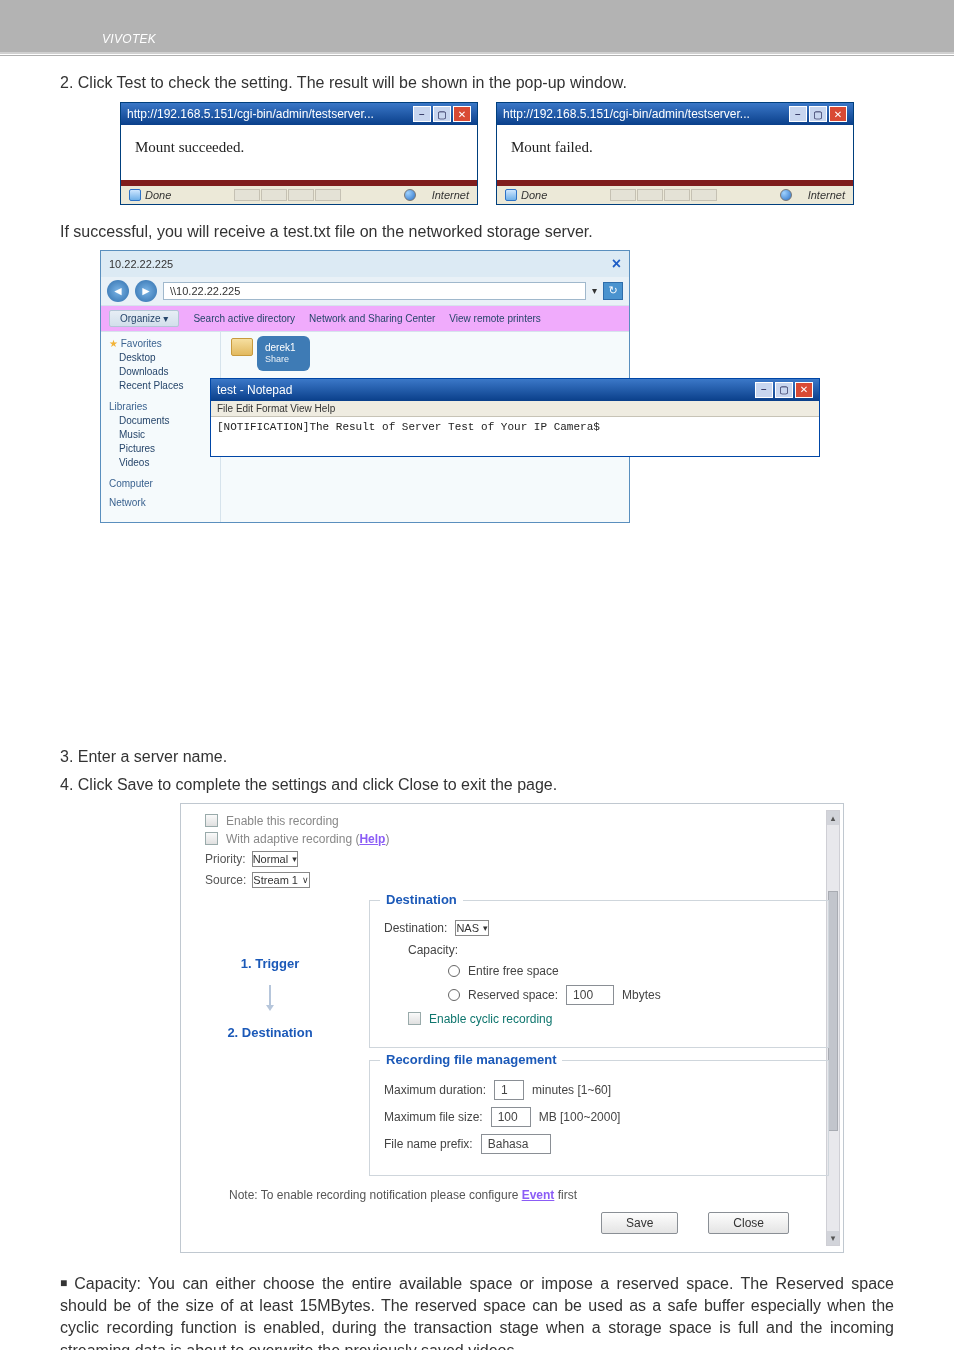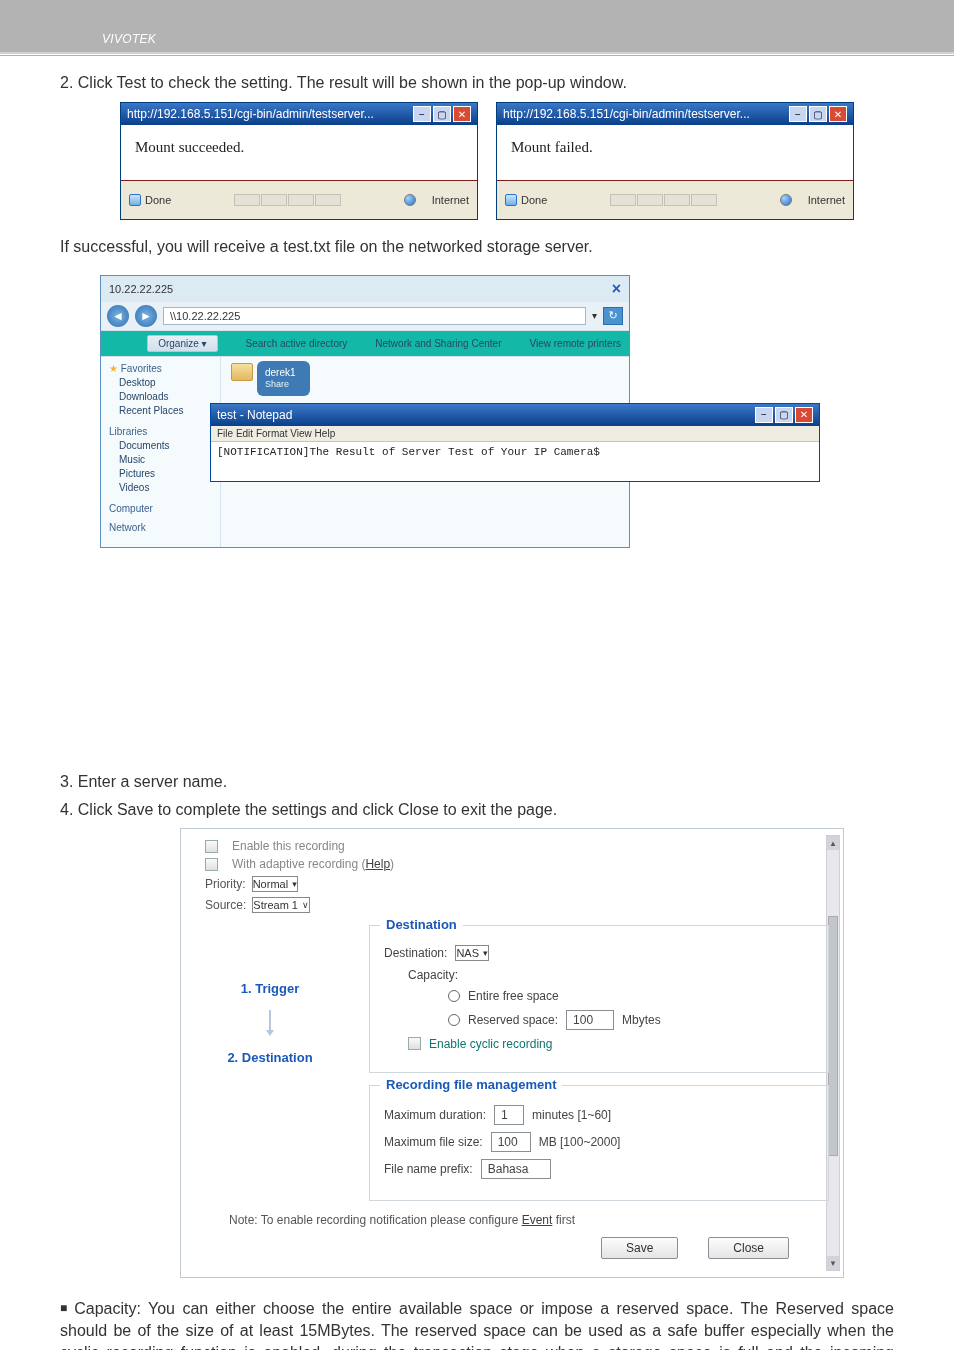--- a/index.html
+++ b/index.html
@@ -15,37 +15,37 @@
   .step { margin: 6px 0; }
 
   
   .popups-row { display:flex; gap:18px; margin: 8px 40px 16px 60px; }
   .popup { border:1px solid #003f7d; width: 420px; background:#ece9d8; }
   .popup-title { background: linear-gradient(#3a77c7,#0a3f8a); color:#fff; font-size:12px; padding:3px 6px; display:flex; align-items:center; justify-content:space-between; }
   .titlebuttons { display:flex; gap:2px; }
   .tb { width:18px; height:16px; background:#c8d6ef; border:1px solid #fff; display:flex; align-items:center; justify-content:center; font-size:10px; color:#003; }
   .tb.close { background:#d94a34; color:#fff; }
   .popup-body { background:#fff; padding:14px 10px 20px 14px; font-family: Times, serif; font-size:15px; color:#222; min-height:55px;}
-  .popup-status { background:#ece9d8; border-top:1px solid #7f1d1d; padding:13px 8px; display:flex; align-items:center; justify-content:space-between; font-size:11px; color:#333; }
+  .popup-status { background:#ece9d8; border-top:6px solid #7f1d1d; padding:3px 8px; display:flex; align-items:center; justify-content:space-between; font-size:11px; color:#333;font-style:italic; }
   .status-left { display:flex; align-items:center; gap:4px; }
   .status-right { display:flex; align-items:center; gap:16px;justify-content:flex-end; }
   .globe { width:12px; height:12px; border-radius:50%; background: radial-gradient(circle at 30% 30%, #9fd2ff, #2c72c7); border:1px solid #777; }
   .ieicon { width:12px; height:12px; border:1px solid #2c72c7; background:linear-gradient(#cde6ff,#6fb0e8); border-radius:2px;}
   .midbars { display:flex; gap:1px; }
   .mb { width:26px; height:12px; background:#e4e2d6; border:1px solid #c5c1b3;}
 
   
-  .explorer-wrap { margin: 16px 0 2px 40px; width: 530px; border:1px solid #5a8fbe; background:#f5fafc; position:relative; }
+  .explorer-wrap { margin: 6px 0 2px 40px; width: 530px; border:1px solid #5a8fbe; background:#f5fafc; position:relative; }
   .exp-title { background:#dceaf4; padding:4px 8px; font-size:11px; color:#333; display:flex; align-items:center; justify-content:space-between; }
   .exp-close { color:#1e5dc6; font-size:16px; font-weight:bold; cursor:default; }
   .exp-addr { background:#e9f1f7; padding:3px 6px; display:flex; align-items:center; gap:6px; }
   .nav-arr { width:22px; height:22px; border-radius:50%; background: radial-gradient(#7ab4e6,#2e6dab); display:flex; align-items:center; justify-content:center; color:#fff; font-size:12px;}
   .addrbox { background:#fff; border:1px solid #a0b8cc; flex:1; padding:2px 6px; font-size:11px; color:#333; }
   .go-sq { width:20px; height:18px; background:#4a93cf; border:1px solid #2e6dab; display:flex; align-items:center; justify-content:center; color:#fff; font-size:11px;}
-  .exp-toolbar { background:#14b8a6; padding:4px 8px; font-size:10px; color:#27466b; display:flex; align-items:center; gap:28px; border-top:1px solid #d6e3ec; border-bottom:1px solid #d6e3ec;justify-content:flex-end;}
+  .exp-toolbar { background:#f0abfc; padding:4px 8px; font-size:10px; color:#27466b; display:flex; align-items:center; gap:14px; border-top:1px solid #d6e3ec; border-bottom:1px solid #d6e3ec;}
   .orgbtn { background:linear-gradient(#e7eef5,#d2dfeb); border:1px solid #b3c6d6; padding:2px 10px; border-radius:2px; }
   .exp-body { display:flex; min-height:150px; }
   .exp-side { width:120px; border-right:1px solid #d6e3ec; padding:6px 8px; font-size:10px; color:#2f5b8a; }
   .exp-side .grp { margin-bottom:8px;}
   .exp-side .hdr { color:#3b6390; margin-bottom:2px;}
   .exp-side .itm { padding-left:10px; color:#27466b; line-height:1.4;}
   .star { color:#f2b338;}
   .exp-main { flex:1; padding:6px 10px; position:relative; }
   .share-tile { position:absolute; top:4px; left:36px; background:#3e7bb5; color:#fff; font-size:10px; padding:6px 14px 6px 8px; border-radius:6px; line-height:1.2;}
   .shortcut-tile { position:absolute; top:56px; left:36px; background:#4489c4; color:#fff; font-size:9px; padding:4px 6px; border-radius:2px; line-height:1.1;}
@@ -56,23 +56,23 @@
   
   .notepad { position:absolute; left:150px; top:128px; width:610px; border:1px solid #0046a6; background:#fff;}
   .np-title { background: linear-gradient(#3b78c8,#0a3f8a); color:#fff; font-size:12px; padding:3px 6px; display:flex; align-items:center; justify-content:space-between;}
   .np-menu { background:#efece1; font-size:10px; color:#333; padding:2px 6px; }
   .np-body { font-family: "Courier New", monospace; font-size:11px; color:#222; padding:4px 6px; min-height:40px; border-top:1px solid #c7c3b6;}
   .exp-spacer { height:215px; }
 
   
   .rec-wrap { margin:4px 50px 10px 120px; border:1px solid #c0c8d0; background:#fff; position:relative; }
   .rec-inner { padding:6px 24px 14px 24px; font-size:12px; color:#555; }
-  .chkrow { display:flex; align-items:flex-end; gap:14px; margin:4px 0; color:#888;}
+  .chkrow { display:flex; align-items:flex-start; gap:8px; margin:4px 0; color:#888;}
   .fakechk { width:13px; height:13px; border:1px solid #9aa; background:linear-gradient(#fafafa,#e0e0e0);}
-  .link { color:#404040; text-decoration:underline;}
+  .link { color:#8b5cf6; text-decoration:underline;font-weight:bold;}
   .labelrow { margin:5px 0; display:flex; align-items:center; gap:6px;}
   .selbox { border:1px solid #888; background:#fff; padding:1px 0; font-size:11px; color:#333; display:inline-flex; align-items:center; gap:4px;}
   .selarr { font-size:9px; color:#333;}
   .wiz-step { color:#1b59b8; font-size:13px; font-weight:bold; text-align:center; margin:14px 0;}
   .wiz-conn { width:2px; height:20px; background:#b6c6db; margin:0 auto;}
   .wiz-conn-arrow { width:0; height:0; border-left:4px solid transparent; border-right:4px solid transparent; border-top:6px solid #b6c6db; margin:0 auto;}
   .group-box { border:1px solid #cfd6dc; margin:12px 0 8px 164px; padding:12px 14px 14px 14px; position:relative; width:460px;}
   .group-title { position:absolute; top:-9px; left:10px; background:#fff; padding:0 6px; color:#1b59b8; font-size:13px; font-weight:bold;}
   .grow { margin:7px 0; display:flex; align-items:center; gap:8px; color:#444; font-size:12px;}
   .radio-o { width:12px; height:12px; border:1px solid #666; border-radius:50%; display:inline-block;}

